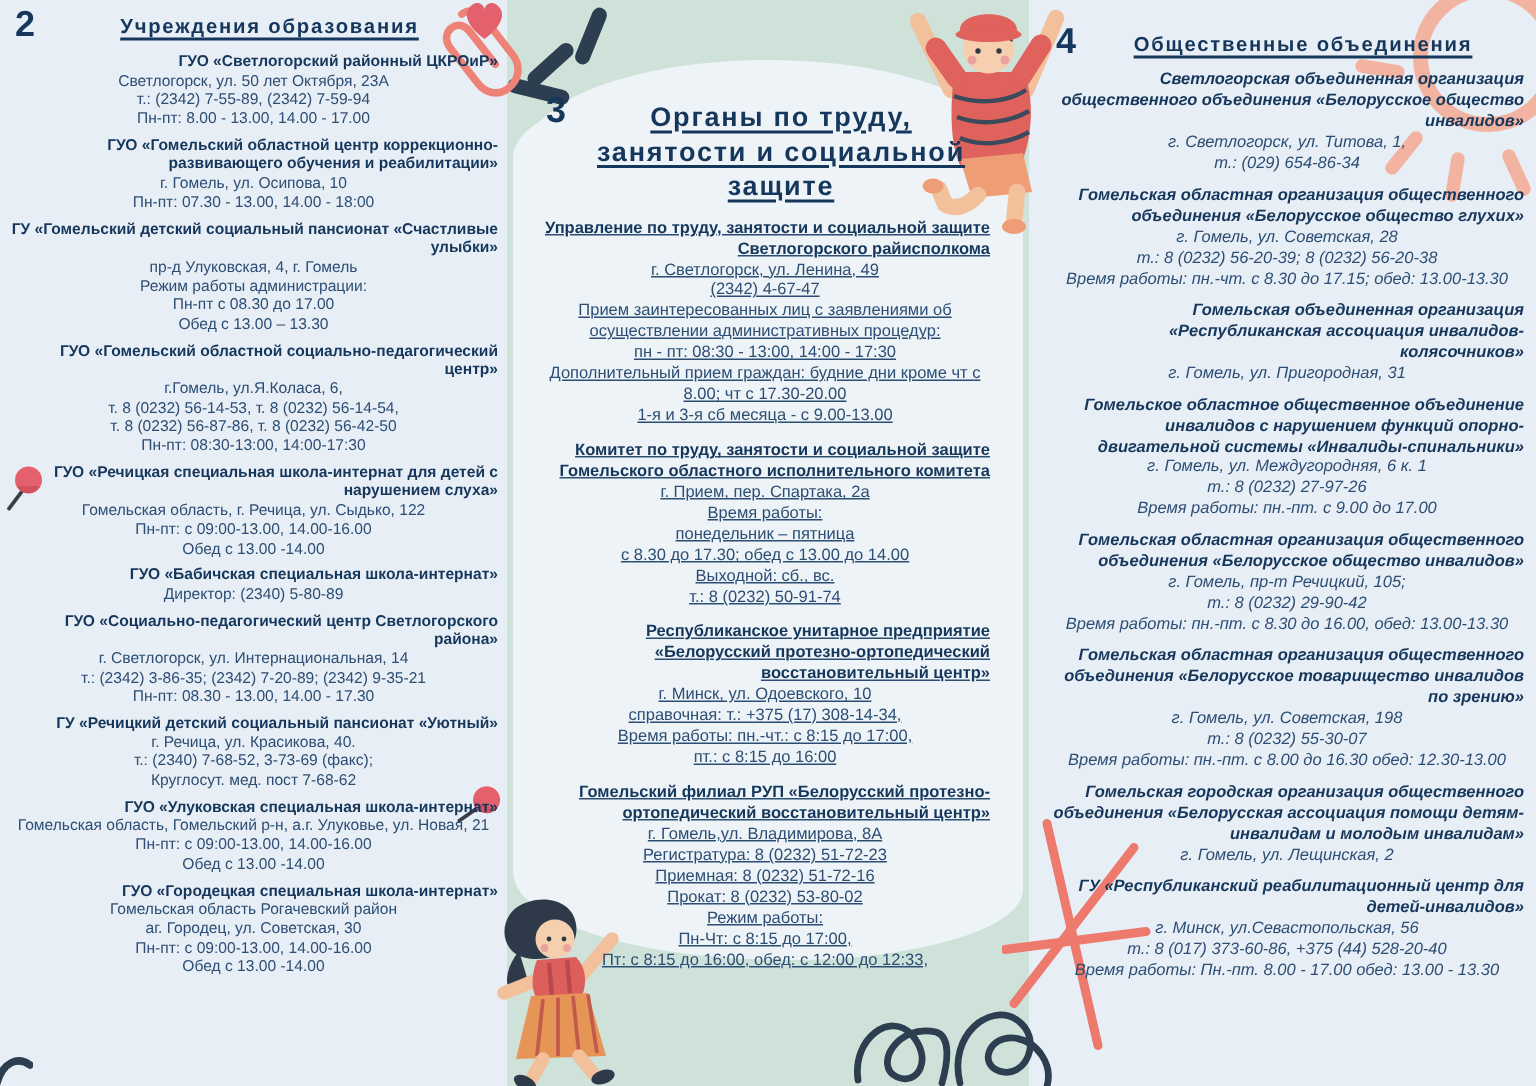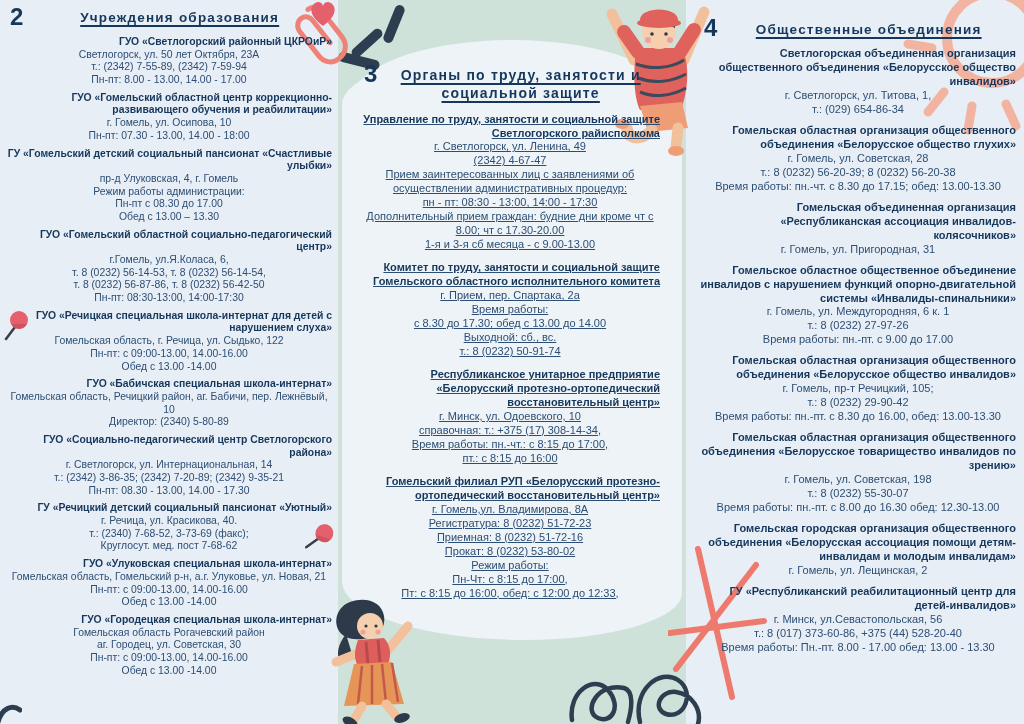--- a/index.html
+++ b/index.html
@@ -19,25 +19,25 @@
   .col-left  { left:6px;  top:5px;  width:326px; font-size:10.4px; line-height:1.22; }
   .col-mid   { left:360px; top:62px; width:300px; font-size:11px;  line-height:1.27; }
   .col-right { left:700px; top:16px; width:316px; font-size:11px;  line-height:1.27; }
 
   .col-head { display:flex; align-items:flex-start; margin-bottom:7px; }
   .page-num { font-size:24px; font-weight:bold; color:#16375c; margin:0 4px; line-height:1; }
   .col-title { flex:1; font-weight:bold; font-size:13.5px; letter-spacing:1.2px;
                color:#16375c; text-decoration:underline; text-underline-offset:3px;
                text-decoration-thickness:2px; padding-top:5px; }
   .col-mid .col-head { margin-bottom:10px; }
-  .col-mid .col-title { font-size:14px; }
+  .col-mid .col-title { font-size:18px; }
 
   .entry { margin-bottom:5px; }
   .col-mid .entry { margin-bottom:9px;text-decoration:underline; }
-  .col-right .entry { margin-bottom:7px; }
+  .col-right .entry { margin-bottom:7px;font-style:italic; }
   .entry b { display:block; color:#16375c;text-align:right; }
 
   .decor { position:absolute; pointer-events:none; }
   .ink-stroke { position:absolute; background:#2c3e50; border-radius:6px; }
 </style>
 </head>
 <body>
 
 <div class="page">
 
@@ -176,21 +176,20 @@
           <div>Пн-пт:  08:30-13:00, 14:00-17:30</div>
         </div>
         <div class="entry">
           <b>ГУО «Речицкая специальная школа-интернат для детей с нарушением слуха»</b>
           <div>Гомельская область, г. Речица, ул. Сыдько, 122</div>
           <div>Пн-пт: с 09:00-13.00, 14.00-16.00</div>
           <div>Обед с 13.00 -14.00</div>
         </div>
         <div class="entry">
           <b>ГУО «Бабичская специальная школа-интернат»</b>
-          <div>Гомельская область, Речицкий район, аг. Бабичи, пер. Лежнёвый, 10</div>
           <div>Директор: (2340) 5-80-89</div>
         </div>
         <div class="entry">
           <b>ГУО «Социально-педагогический центр Светлогорского района»</b>
           <div>г. Светлогорск, ул. Интернациональная, 14</div>
           <div>т.: (2342) 3-86-35; (2342) 7-20-89; (2342) 9-35-21</div>
           <div>Пн-пт: 08.30 - 13.00, 14.00 - 17.30</div>
         </div>
         <div class="entry">
           <b>ГУ «Речицкий детский социальный пансионат «Уютный»</b>
@@ -226,20 +225,21 @@
           <div>(2342) 4-67-47</div>
           <div>Прием заинтересованных лиц с заявлениями об осуществлении административных процедур:</div>
           <div>пн - пт: 08:30 - 13:00, 14:00 - 17:30</div>
           <div>Дополнительный прием граждан: будние дни кроме чт с 8.00; чт с 17.30-20.00</div>
           <div>1-я и 3-я сб месяца - с 9.00-13.00</div>
         </div>
         <div class="entry">
           <b>Комитет по труду, занятости и социальной защите Гомельского областного исполнительного комитета</b>
           <div>г. Прием, пер. Спартака, 2а</div>
           <div>Время работы:</div>
+          <div>понедельник – пятница</div>
           <div>с 8.30 до 17.30; обед с 13.00 до 14.00</div>
           <div>Выходной: сб., вс.</div>
           <div>т.: 8 (0232) 50-91-74</div>
         </div>
         <div class="entry">
           <b>Республиканское унитарное предприятие «Белорусский протезно-ортопедический восстановительный центр»</b>
           <div>г. Минск, ул. Одоевского, 10</div>
           <div>справочная: т.: +375 (17) 308-14-34,</div>
           <div>Время работы:  пн.-чт.: с 8:15 до 17:00,</div>
           <div>пт.: с 8:15 до 16:00</div>

